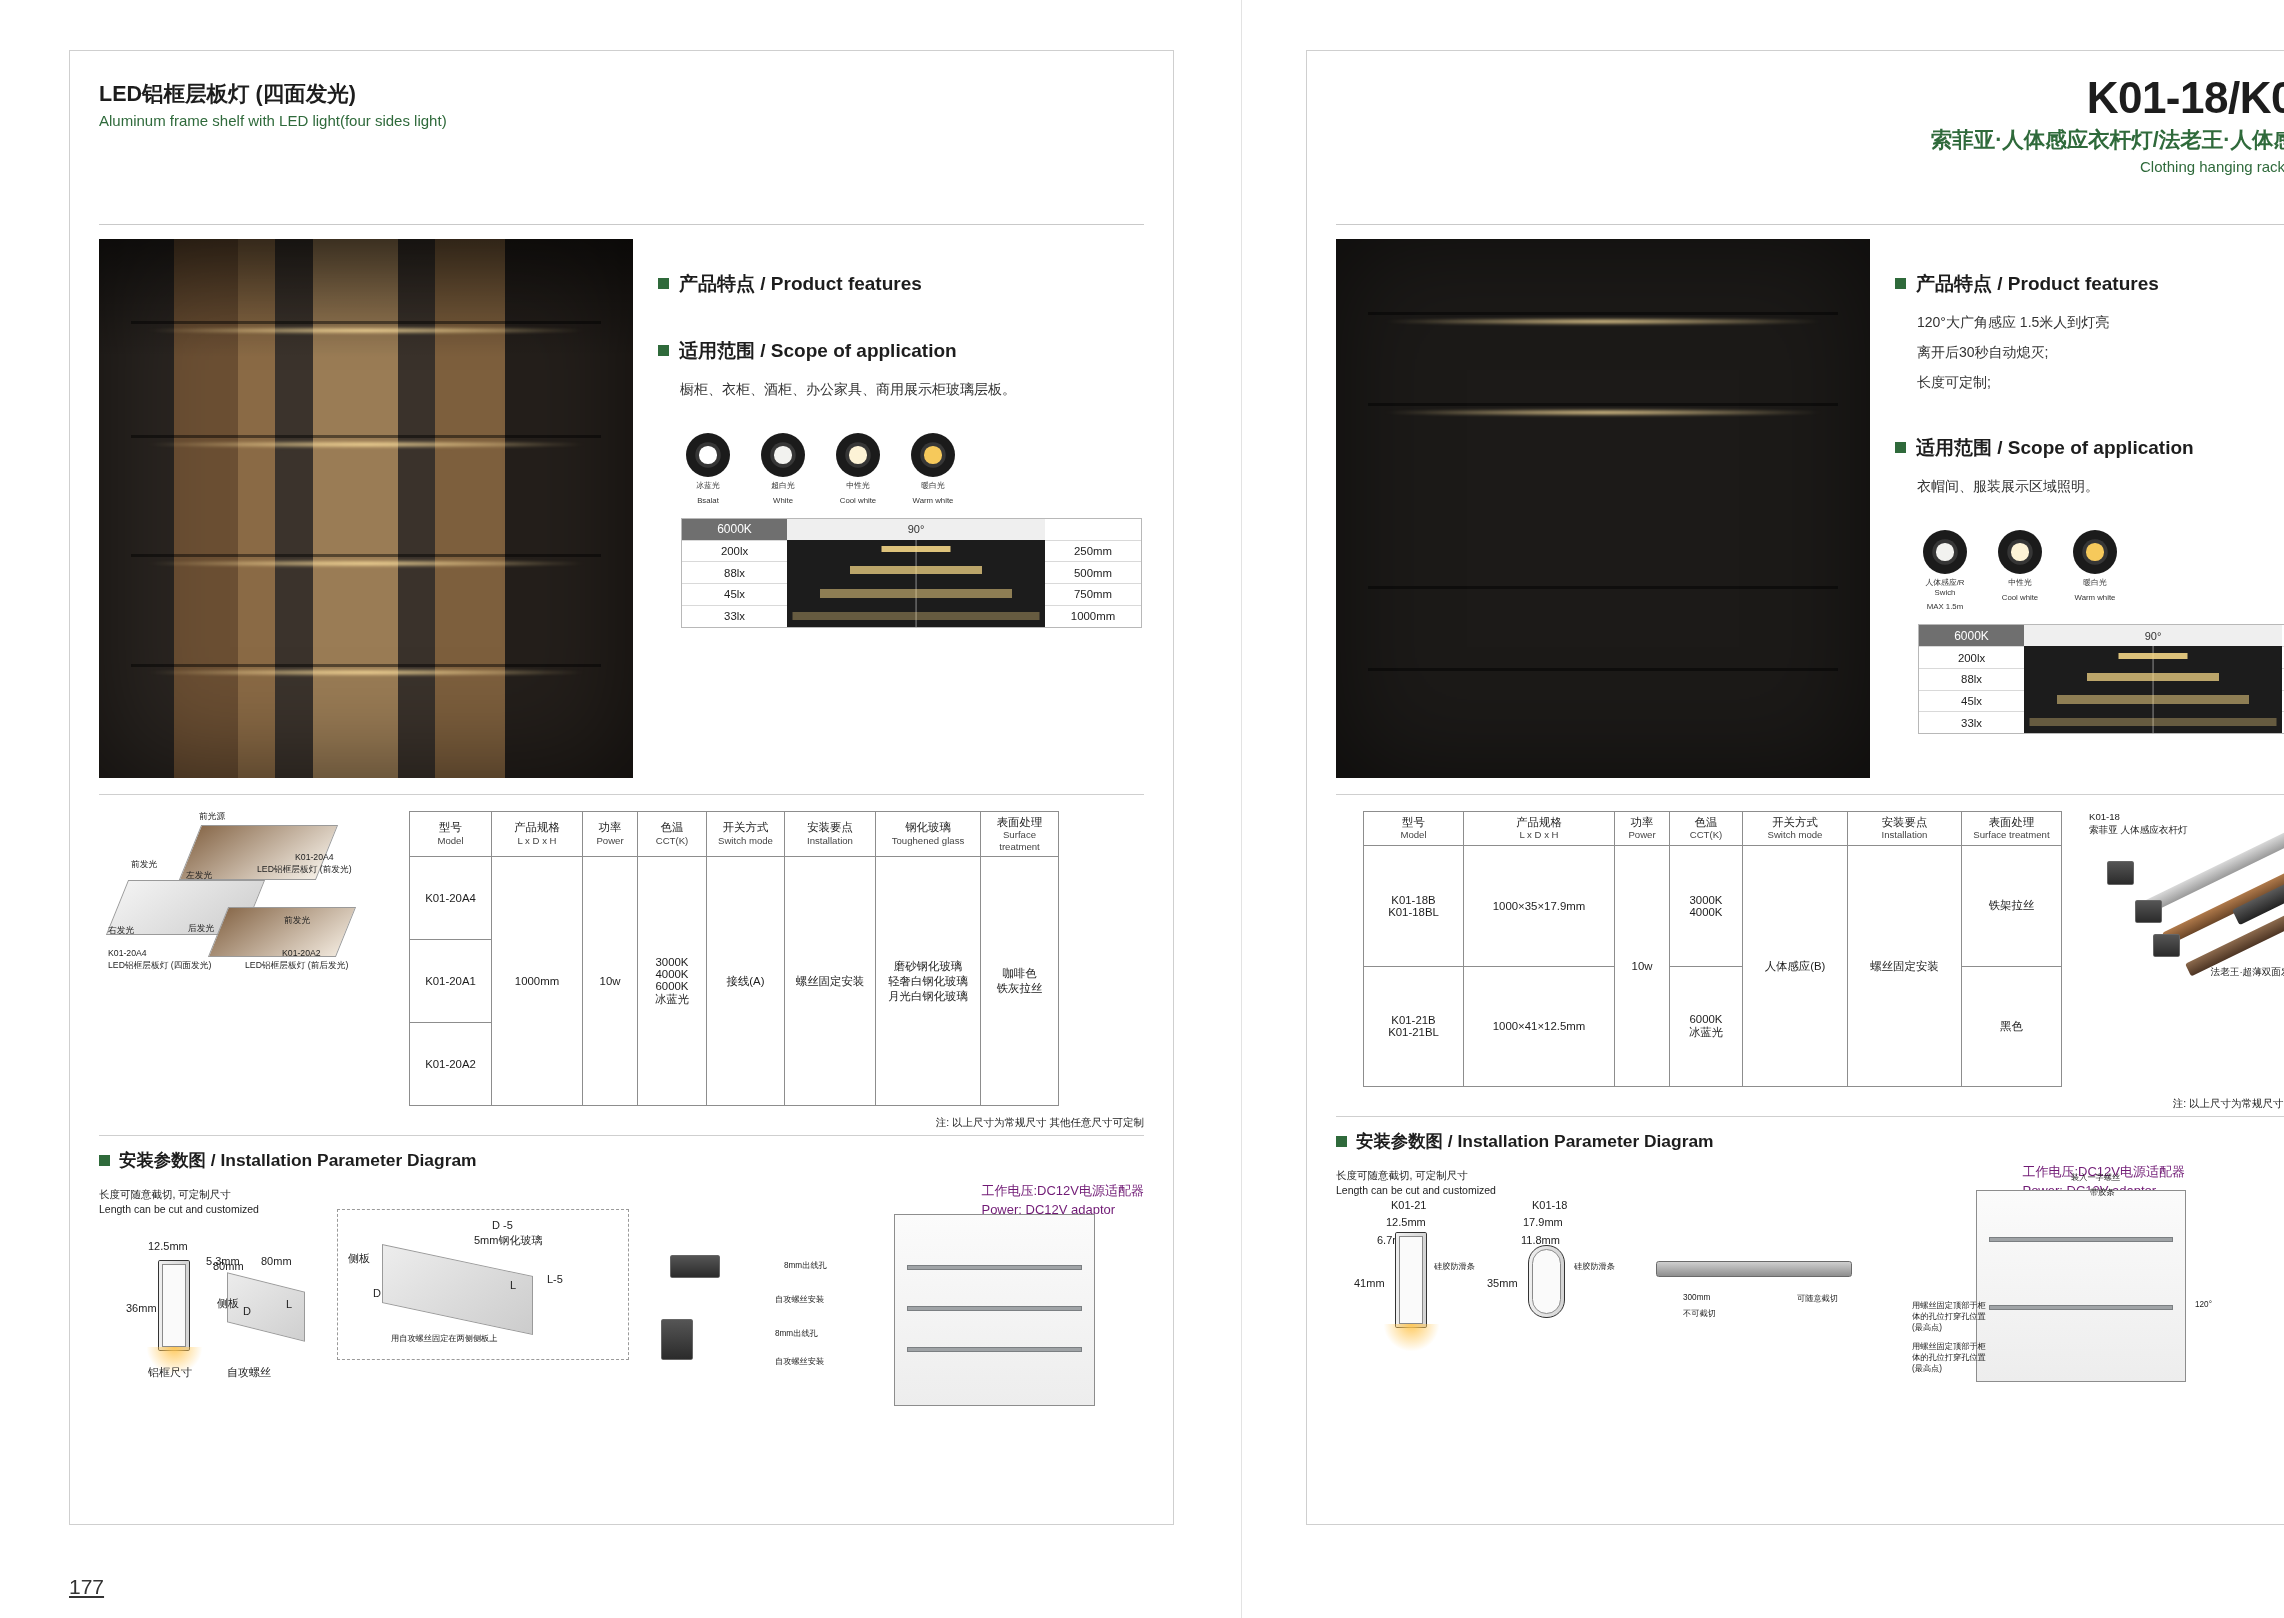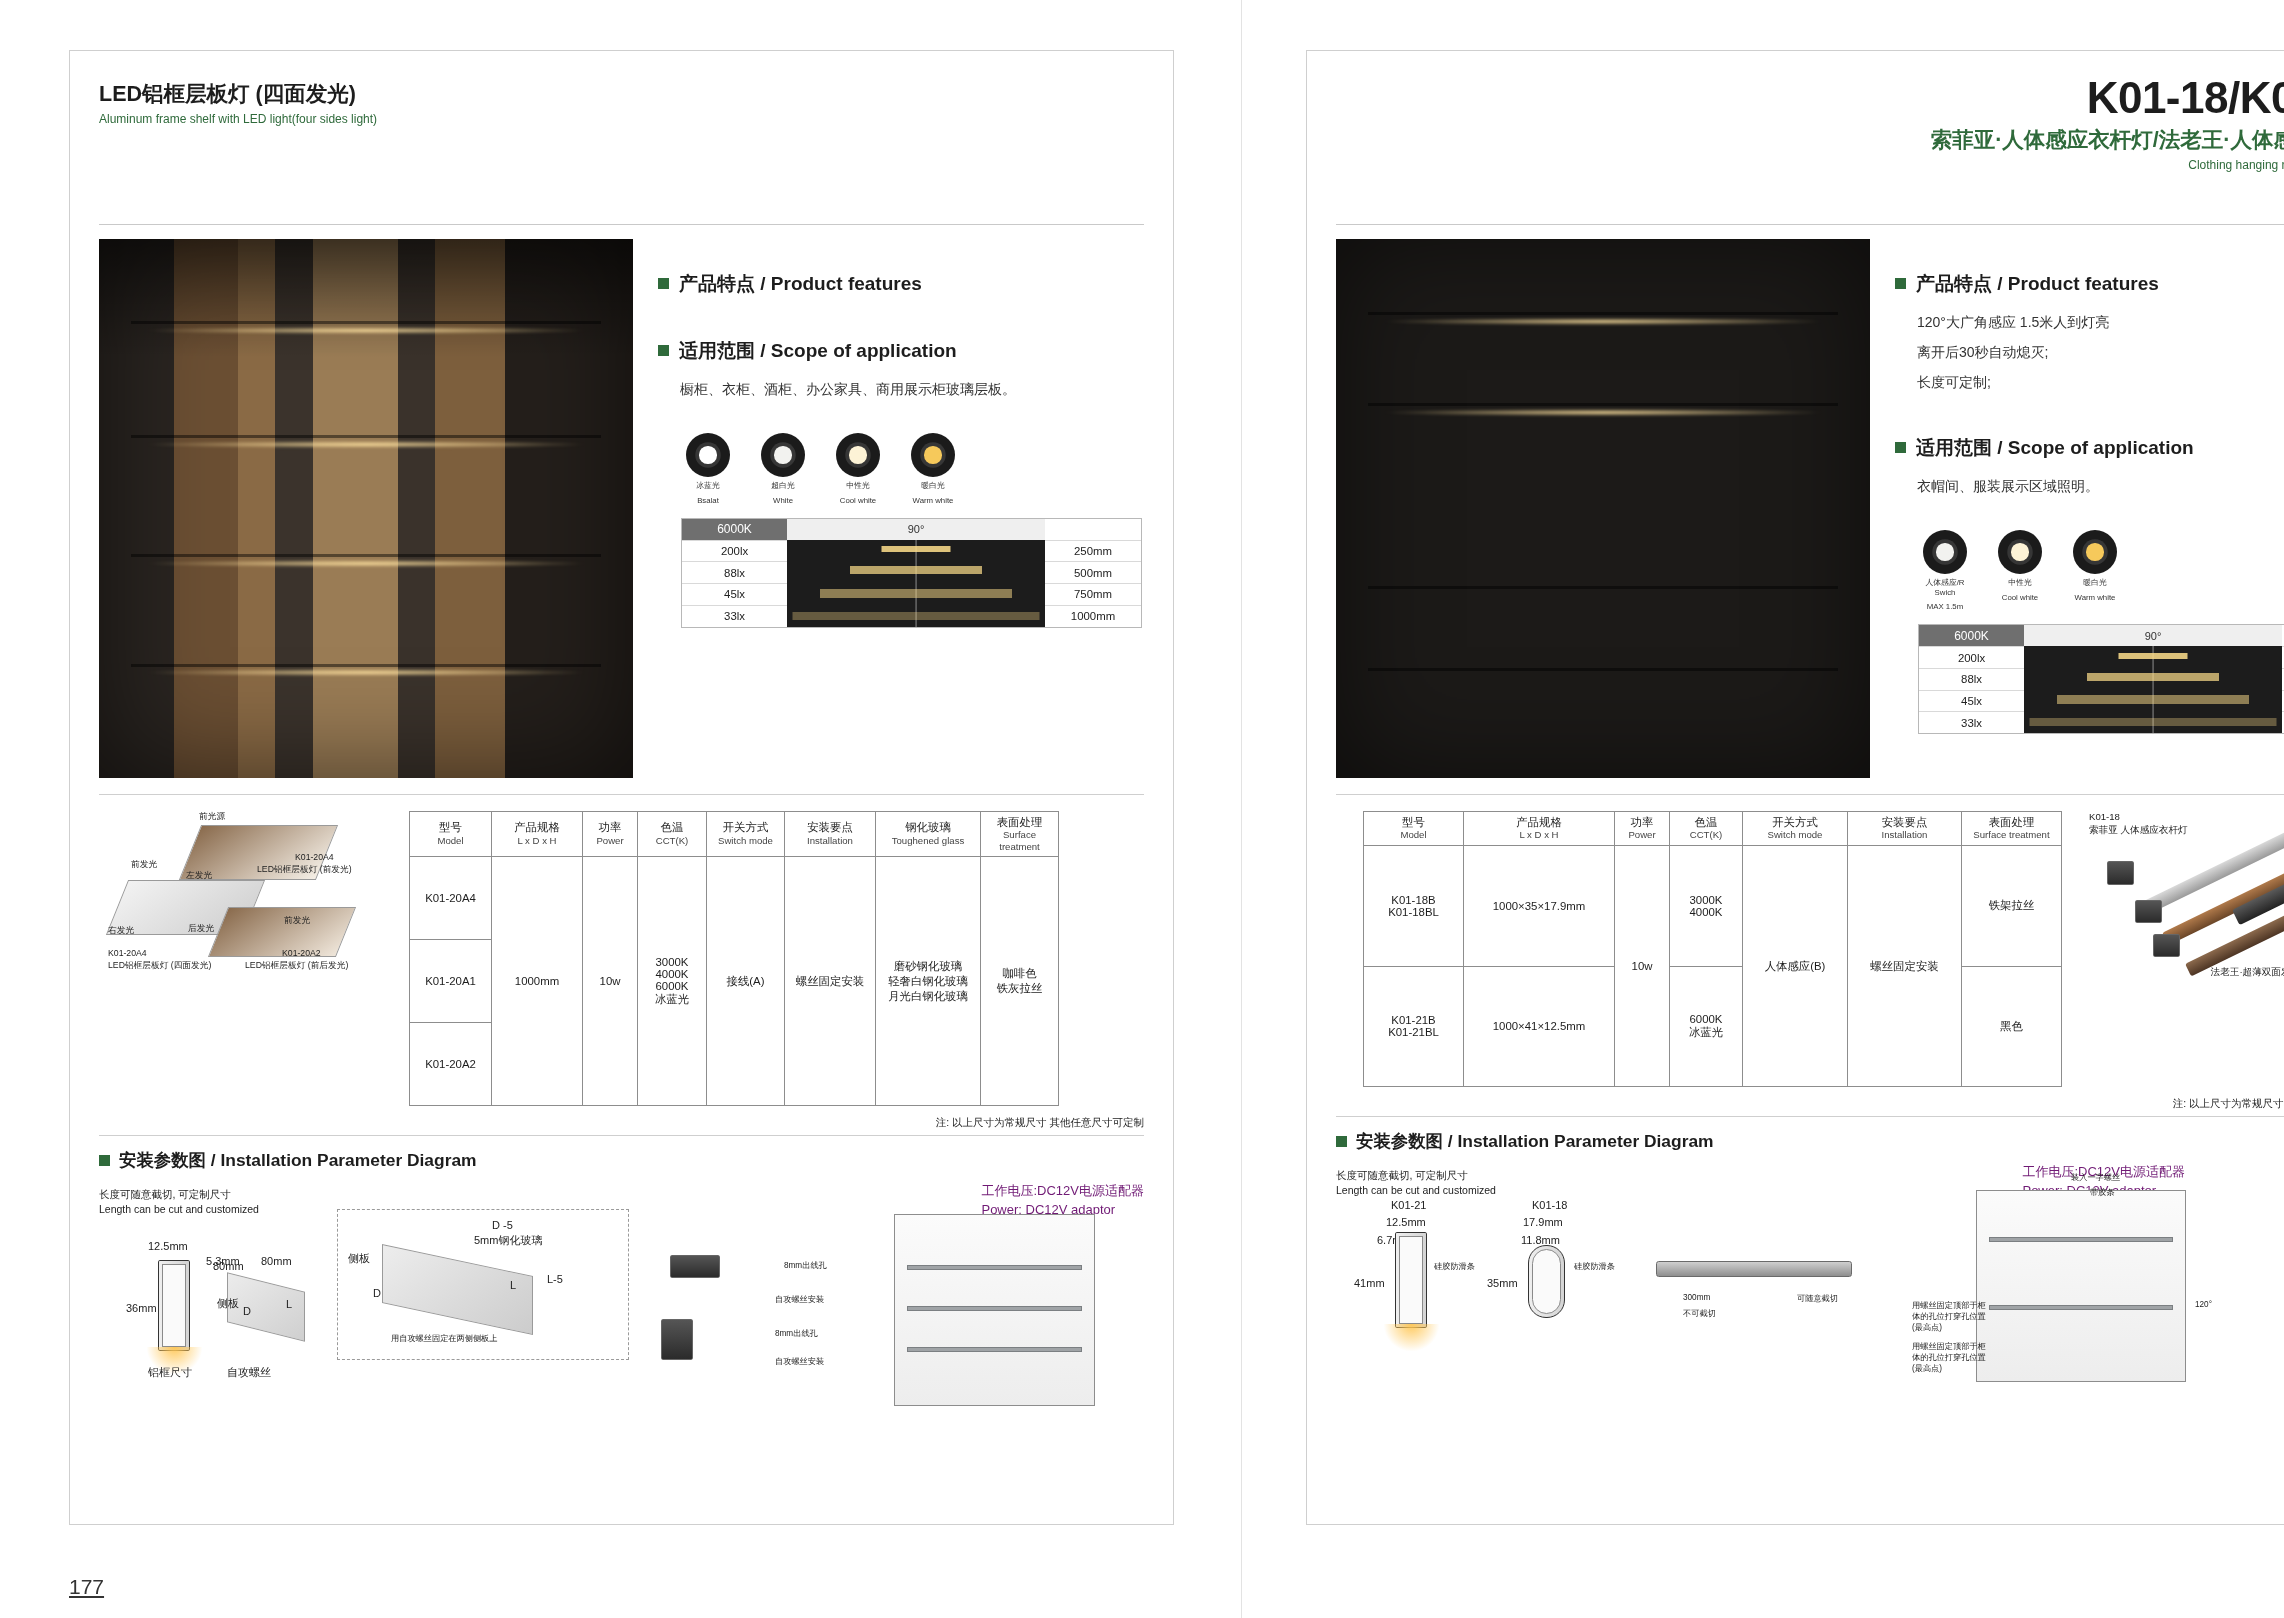--- a/index.html
+++ b/index.html
@@ -35,21 +35,21 @@
   .hdr.right { text-align: right; }
   .hdr-title {
     font-size: 44px; font-weight: bold; color: #1d1d1d;
     letter-spacing: -0.5px; line-height: 1.05;
   }
   .hdr-sub-cn {
     font-size: 21.5px; font-weight: bold; color: #1d1d1d;
     margin-top: 7.3px; line-height: 1.2;
   }
   .hdr-sub-en {
-    font-size: 12px; color: #2f6a3b; margin-top: 3.7px; line-height: 1.2;
+    font-size: 15px; color: #2f6a3b; margin-top: 3.7px; line-height: 1.2;
   }
   .hdr-rule {
     position: absolute; left: 29px; right: 29px; bottom: 0;
     height: 1.4px; background: #c9c9c9;
   }
   .hdr .green { color: #2f6a3b; }
 
   
   .mid { display: flex; padding: 13.7px 29px 0 0; }
   .photo {

